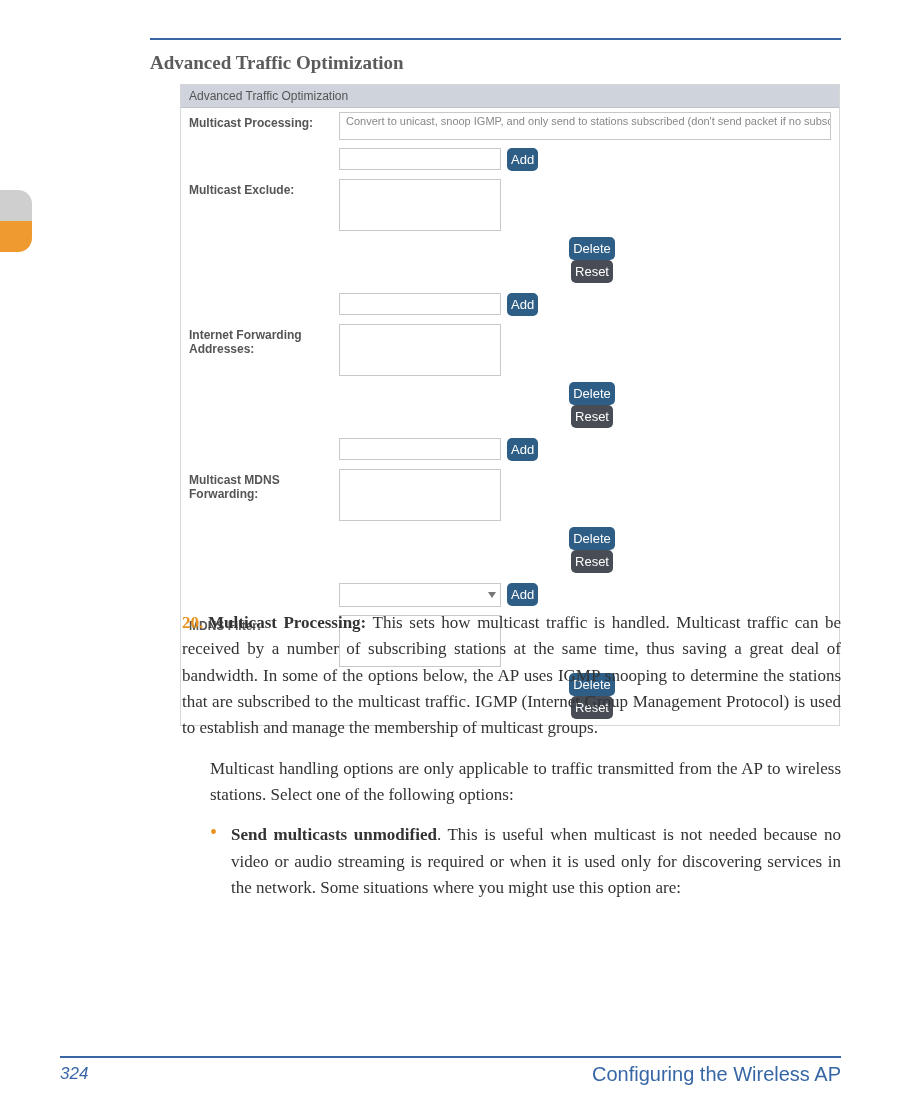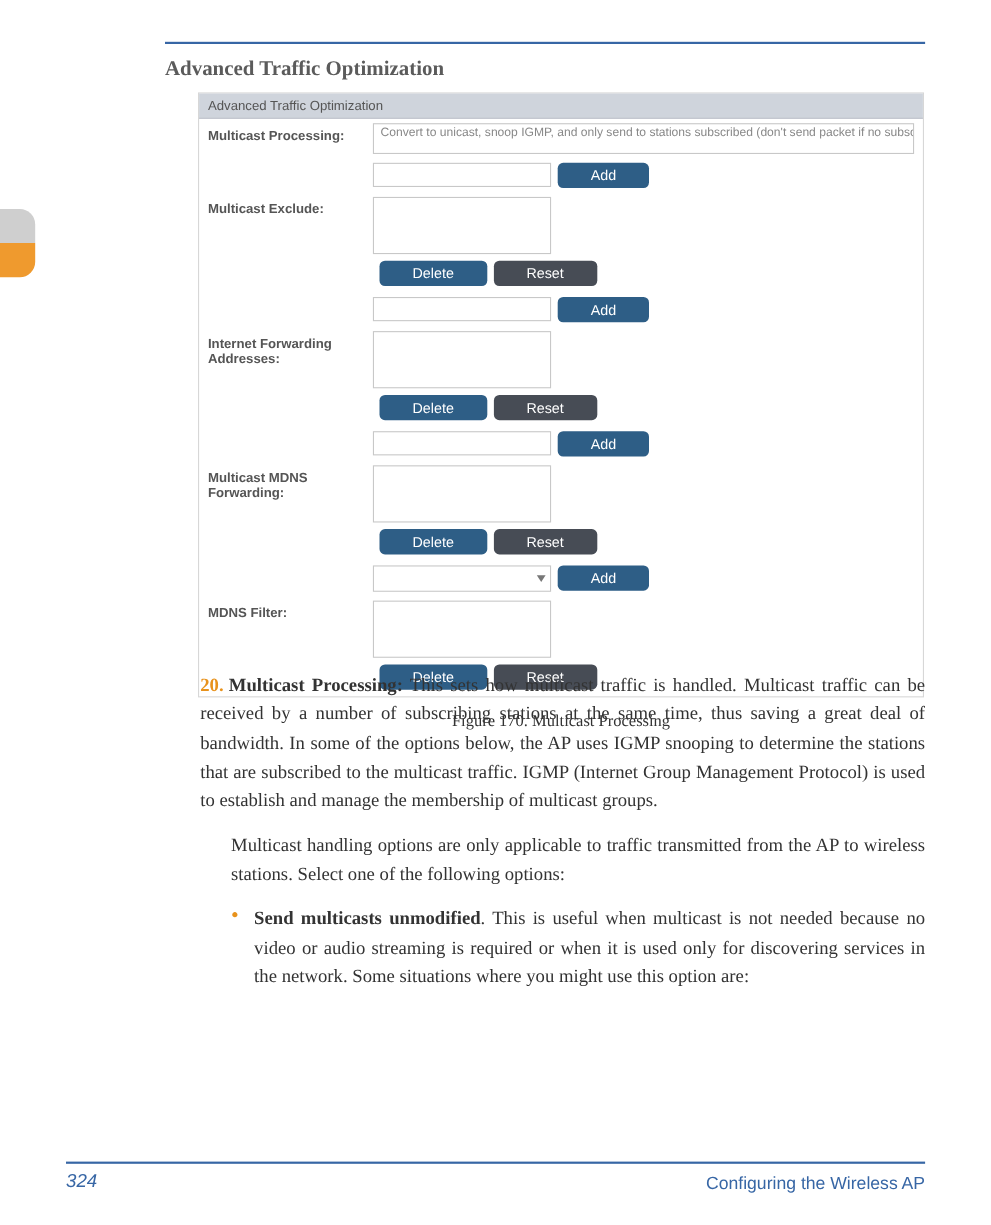--- a/index.html
+++ b/index.html
@@ -11,35 +11,35 @@
   .figure-wrap{position:absolute;top:84px;left:180px;width:660px;}
   .figure-img{border:1px solid #d7d7d7;background:#fff;font-family:Arial,Helvetica,sans-serif;font-size:12px;color:#666;}
   .fig-header{background:#cfd4dc;border-bottom:1px solid #bfc3cb;padding:4px 8px;color:#555;font-size:12px;}
   .fig-row{display:flex;align-items:flex-start;padding:4px 8px;}
   .fig-label{width:150px;flex-shrink:0;color:#555;font-size:12px;padding-top:4px;font-weight:bold;}
   .fig-input{border:1px solid #c8c8c8;height:20px;width:160px;background:#fff;font-size:12px;}
   .fig-area{border:1px solid #c8c8c8;height:50px;width:160px;background:#fff;}
   .fig-select{border:1px solid #c8c8c8;height:22px;width:160px;background:#fff;position:relative;}
   .fig-select::after{content:"";position:absolute;right:4px;top:8px;border-left:4px solid transparent;border-right:4px solid transparent;border-top:6px solid #777;}
   .fig-long{border:1px solid #c8c8c8;height:22px;flex:1;background:#fff;color:#888;padding:2px 6px;overflow:hidden;white-space:nowrap;font-size:11px;}
-  .btn{display:inline-block;border-radius:5px;padding:4px 30px;color:#fff;font-size:13px;margin-left:6px;}
+  .btn{display:inline-block;border-radius:5px;padding:4px 4px;color:#fff;font-size:13px;margin-left:6px;}
   .btn-blue{background:#2e5e86;}
   .btn-dark{background:#474c55;}
-  .btn-row{display:flex;align-items:center;padding:2px 0 6px 158px;}
+  .btn-row{display:flex;align-items:center;padding:2px 0 6px 158px;flex-direction:column;}
   .caption{text-align:center;font-size:15px;color:#333;margin-top:14px;font-family:"Palatino Linotype",Georgia,serif;}
   .body-text{position:absolute;top:610px;left:182px;right:60px;font-family:"Palatino Linotype",Georgia,serif;font-size:17px;color:#333;line-height:1.55;}
   .num{color:#e8921c;font-weight:bold;display:inline-block;width:26px;}
   .para{text-align:justify;margin:0 0 14px 0;}
   .para-indent{margin-left:28px;}
   .bullet-row{display:flex;margin:0 0 8px 28px;}
   .bullet{color:#e8921c;font-size:20px;line-height:1;margin-right:14px;flex-shrink:0;}
   .bullet-body{flex:1;text-align:justify;}
   .foot-rule{position:absolute;bottom:56px;left:60px;right:60px;border-top:2px solid #3766a5;}
   .foot-page{position:absolute;bottom:30px;left:60px;color:#3766a5;font-family:Arial,Helvetica,sans-serif;font-size:17px;font-style:italic;}
-  .foot-title{position:absolute;bottom:28px;right:60px;color:#3766a5;font-family:"Trebuchet MS",Arial,sans-serif;font-size:16px;}
+  .foot-title{position:absolute;bottom:28px;right:60px;color:#3766a5;font-family:"Trebuchet MS",Arial,sans-serif;font-size:20px;}
   .tab-thumb{position:absolute;left:0;top:190px;width:32px;height:62px;}
   .tab-grey{position:absolute;left:0;top:0;width:32px;height:31px;background:#cfcfcf;border-top-right-radius:14px;}
   .tab-orange{position:absolute;left:0;top:31px;width:32px;height:31px;background:#ef9a2e;border-bottom-right-radius:14px;}
 </style>
 </head>
 <body>
 <div class="page">
 
 <div class="header-rule"></div>
 
@@ -108,21 +108,20 @@
     </div>
     <div class="fig-row">
       <div class="fig-label">MDNS Filter:</div>
       <div class="fig-area"></div>
     </div>
     <div class="btn-row">
       <span class="btn btn-blue">Delete</span>
       <span class="btn btn-dark">Reset</span>
     </div>
   </div>
-  <div class="caption">Figure 170. Multicast Processing</div>
 </div>
 
 <div class="body-text">
   <p class="para">
     <span class="num">20.</span><b>Multicast Processing:</b><span> This sets how multicast traffic is handled. Multicast traffic can be received by a number of subscribing stations at the same time, thus saving a great deal of bandwidth. In some of the options below, the AP uses IGMP snooping to determine the stations that are subscribed to the multicast traffic. IGMP (Internet Group Management Protocol) is used to establish and manage the membership of multicast groups.</span>
   </p>
   <p class="para para-indent">Multicast handling options are only applicable to traffic transmitted from the AP to wireless stations. Select one of the following options:</p>
   <div class="bullet-row">
     <div class="bullet">•</div>
     <div class="bullet-body">

